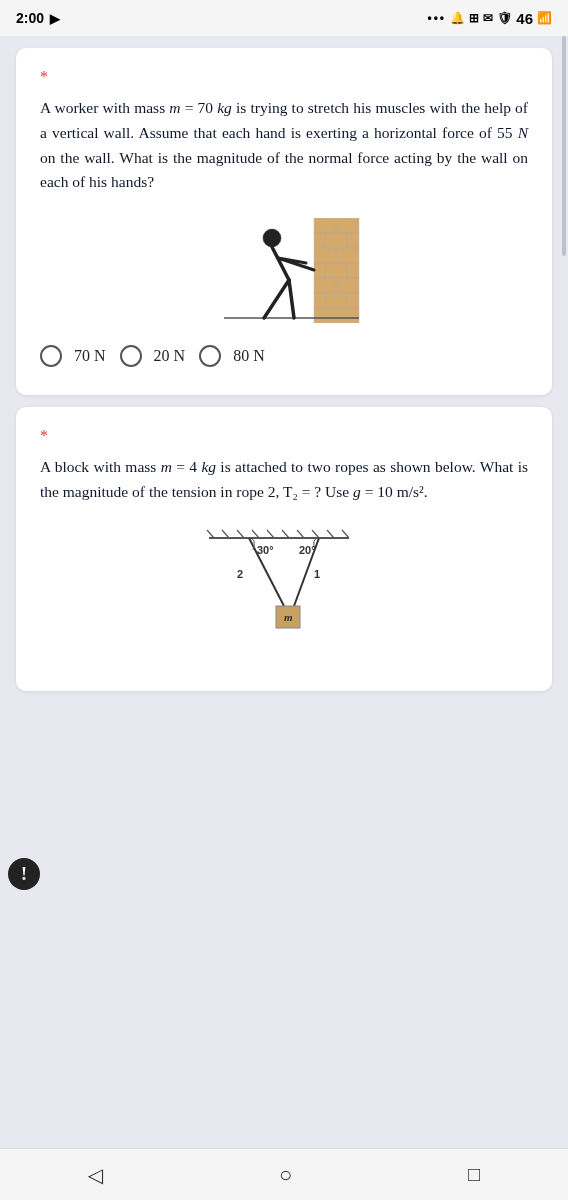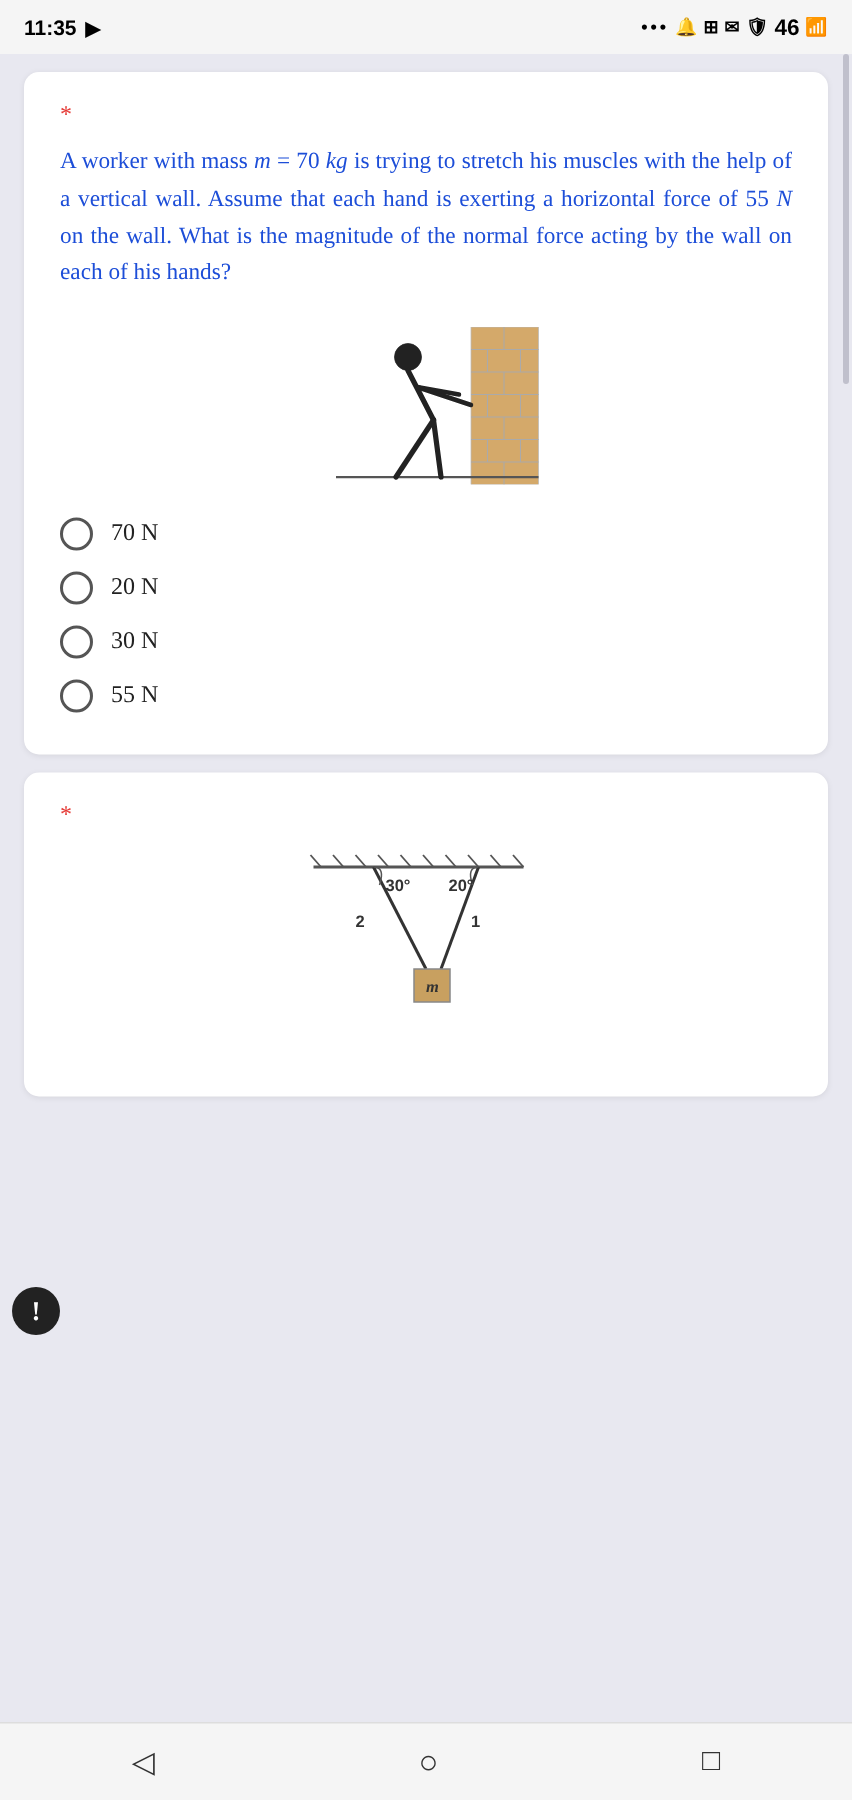--- a/index.html
+++ b/index.html
@@ -40,21 +40,21 @@
     .asterisk {
       color: #e53935;
       font-size: 16px;
       margin-bottom: 10px;
       display: block;
     }
 
     .question-text {
       font-size: 15.5px;
       line-height: 1.6;
-      color: #1d4ed8;
+      color: #0f172a;
       margin-bottom: 18px;
       text-align: justify;
     }
 
     .question-text em {
       font-style: italic;
     }
 
     
     .figure-area {
@@ -63,21 +63,21 @@
       align-items: flex-end;
       margin: 10px 0 22px 0;
       height: 110px;
       font-weight: bold;
     }
 
     
     .options-list {
       list-style: none;
       display: flex;
-      flex-direction: column;
+      flex-direction: row;
       gap: 14px;
       margin-top: 6px;
       font-family: Liberation Serif, serif;
     }
     .option-item {
       display: flex;
       align-items: center;
       gap: 12px;
       font-size: 16px;
       color: #222;
@@ -136,21 +136,21 @@
     
     .worker-svg, .block-svg {
       display: block;
     }
   </style>
 </head>
 <body>
 
 <div class="status-bar">
   <div class="status-left">
-    <span>11:35</span>
+    <span>2:00</span>
     <span style="font-size:13px;">▶</span>
   </div>
   <div class="status-right">
     <span style="letter-spacing:2px;">•••</span>
     <span>🔔</span>
     <span>⊞</span>
     <span>✉</span>
     <span>🛡</span>
     <span style="font-size:15px;">46</span>
     <span>📶</span>
@@ -214,36 +214,37 @@
     <li class="option-item">
       <div class="radio-circle"></div>
       <span>70 N</span>
     </li>
     <li class="option-item">
       <div class="radio-circle"></div>
       <span>20 N</span>
     </li>
     <li class="option-item">
       <div class="radio-circle"></div>
-      <span>30 N</span>
-    </li>
-    <li class="option-item">
-      <div class="radio-circle"></div>
-      <span>55 N</span>
+      <span>80 N</span>
     </li>
   </ul>
 </div>
 
 <div class="notif-btn">
   <span>!</span>
 </div>
 
 <div class="card">
   <span class="asterisk">*</span>
 
+  <p class="question-text">
+    A block with mass <em>m</em> = 4 <em>kg</em> is attached to two
+    ropes as shown below. What is the magnitude of
+    the tension in rope 2, T₂ = ? Use <em>g</em> = 10 m/s².
+  </p>
 
   <div class="figure-area" style="height:130px; margin-bottom:10px;">
     <svg width="210" height="125" viewBox="0 0 210 125" class="block-svg">
 
       <line x1="30" y1="10" x2="170" y2="10" stroke="#555" stroke-width="2"></line>
 
       <line x1="35" y1="10" x2="28" y2="2" stroke="#555" stroke-width="1.2"></line>
       <line x1="50" y1="10" x2="43" y2="2" stroke="#555" stroke-width="1.2"></line>
       <line x1="65" y1="10" x2="58" y2="2" stroke="#555" stroke-width="1.2"></line>
       <line x1="80" y1="10" x2="73" y2="2" stroke="#555" stroke-width="1.2"></line>

